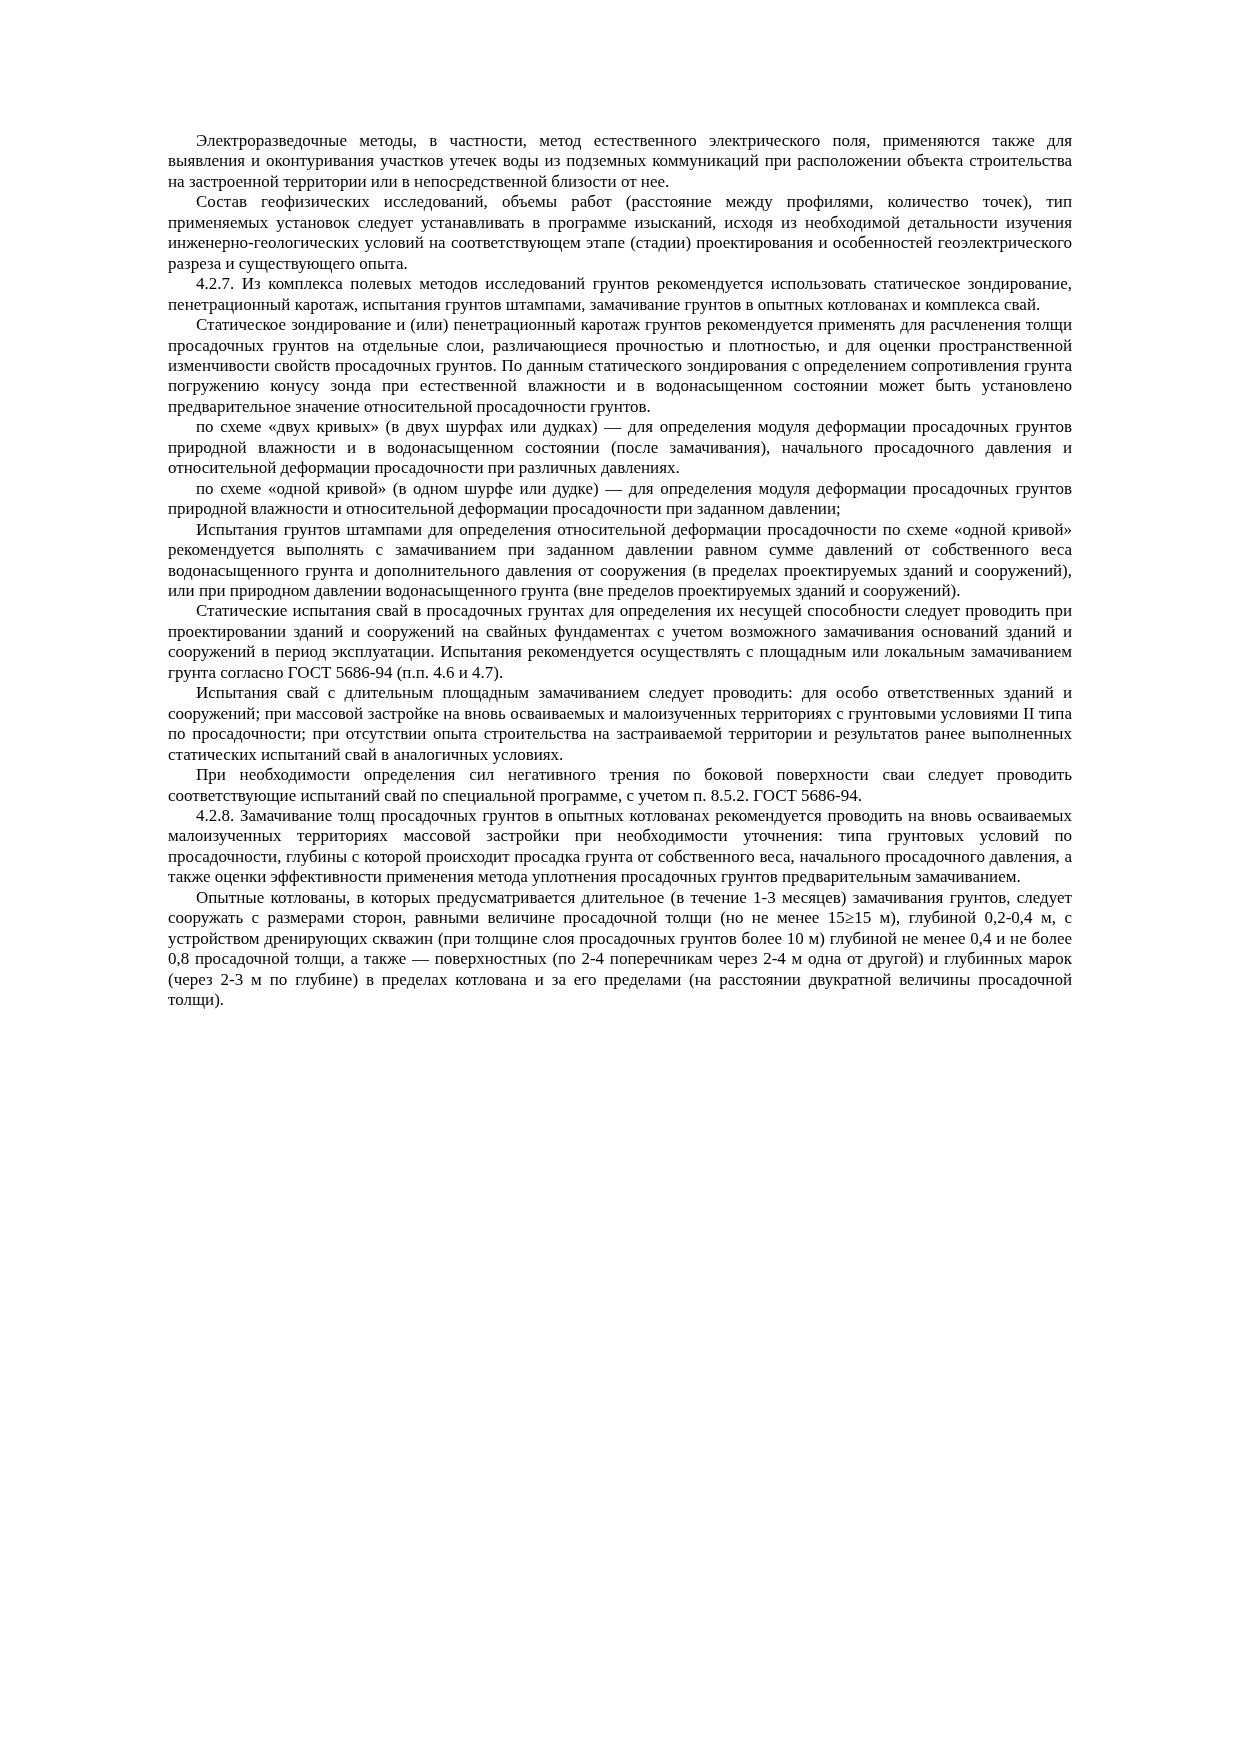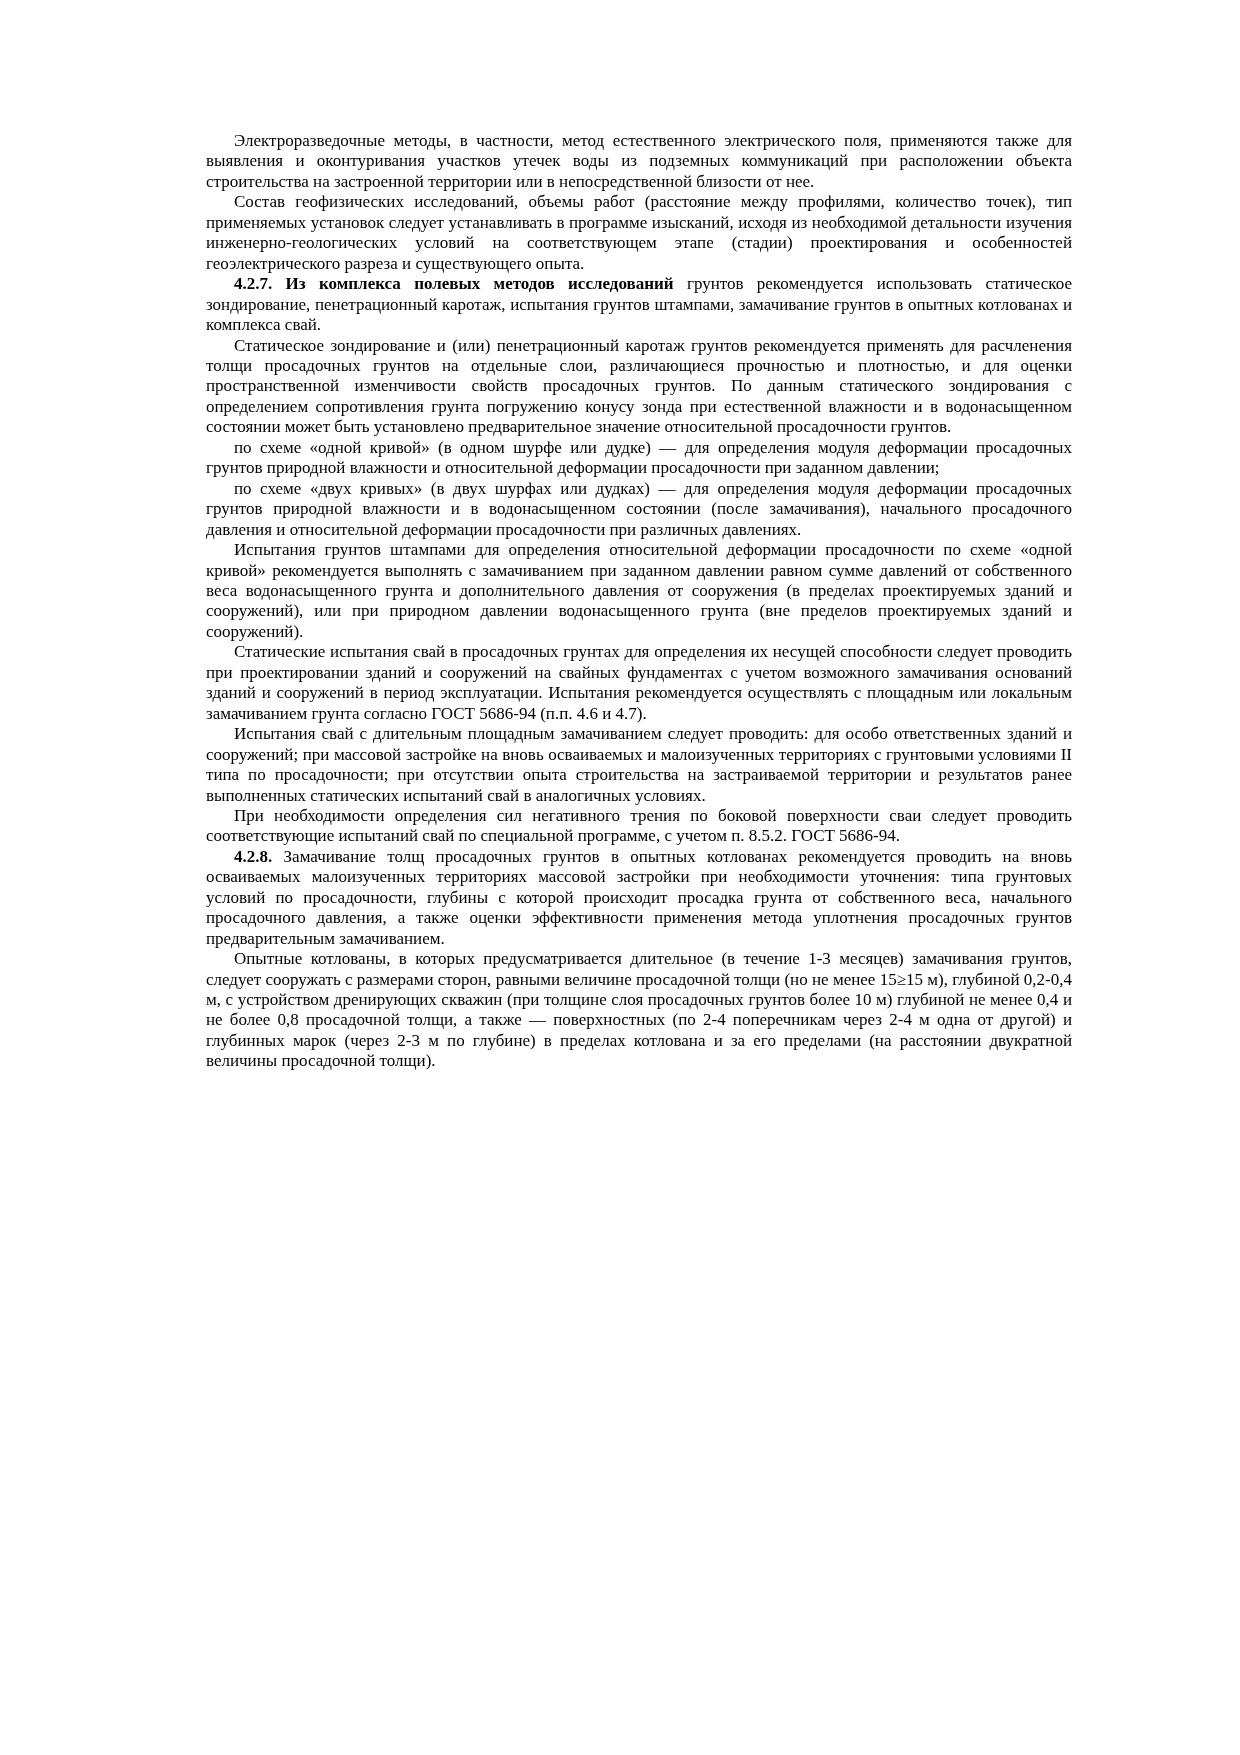--- a/index.html
+++ b/index.html
@@ -16,42 +16,41 @@
     box-sizing: border-box;
     padding: 131px 168px 0 168px;
     overflow: hidden;
   }
   .doc {
     font-family: "Liberation Serif", "DejaVu Serif", serif;
     font-size: 17px;
     line-height: 20.45px;
     color: #000000;
     text-align: justify;
-    margin-left: 38px;
   }
   .doc p {
     margin: 0;
     padding: 0;
     text-indent: 28px;
   }
   .doc b {
-    font-weight: bold;
+    font-weight: normal;
   }
 </style>
 </head>
 <body>
 
 <div class="page">
   <div class="doc">
       <p><span>Электроразведочные методы, в частности, метод естественного электрического поля, применяются также для выявления и оконтуривания участков утечек воды из подземных коммуникаций при расположении объекта строительства на застроенной территории или в непосредственной близости от нее.</span></p>
       <p><span>Состав геофизических исследований, объемы работ (расстояние между профилями, количество точек), тип применяемых установок следует устанавливать в программе изысканий, исходя из необходимой детальности изучения инженерно-геологических условий на соответствующем этапе (стадии) проектирования и особенностей геоэлектрического разреза и существующего опыта.</span></p>
       <p><b>4.2.7. Из комплекса полевых методов исследований</b><span> грунтов рекомендуется использовать статическое зондирование, пенетрационный каротаж, испытания грунтов штампами, замачивание грунтов в опытных котлованах и комплекса свай.</span></p>
       <p><span>Статическое зондирование и (или) пенетрационный каротаж грунтов рекомендуется применять для расчленения толщи просадочных грунтов на отдельные слои, различающиеся прочностью и плотностью, и для оценки пространственной изменчивости свойств просадочных грунтов. По данным статического зондирования с определением сопротивления грунта погружению конусу зонда при естественной влажности и в водонасыщенном состоянии может быть установлено предварительное значение относительной просадочности грунтов.</span></p>
+      <p><span>по схеме «двух кривых» (в двух шурфах или дудках) — для определения модуля деформации просадочных грунтов природной влажности и в водонасыщенном состоянии (после замачивания), начального просадочного давления и относительной деформации просадочности при различных давлениях.</span></p>
       <p><span>по схеме «одной кривой» (в одном шурфе или дудке) — для определения модуля деформации просадочных грунтов природной влажности и относительной деформации просадочности при заданном давлении;</span></p>
-      <p><span>по схеме «двух кривых» (в двух шурфах или дудках) — для определения модуля деформации просадочных грунтов природной влажности и в водонасыщенном состоянии (после замачивания), начального просадочного давления и относительной деформации просадочности при различных давлениях.</span></p>
       <p><span>Испытания грунтов штампами для определения относительной деформации просадочности по схеме «одной кривой» рекомендуется выполнять с замачиванием при заданном давлении равном сумме давлений от собственного веса водонасыщенного грунта и дополнительного давления от сооружения (в пределах проектируемых зданий и сооружений), или при природном давлении водонасыщенного грунта (вне пределов проектируемых зданий и сооружений).</span></p>
       <p><span>Статические испытания свай в просадочных грунтах для определения их несущей способности следует проводить при проектировании зданий и сооружений на свайных фундаментах с учетом возможного замачивания оснований зданий и сооружений в период эксплуатации. Испытания рекомендуется осуществлять с площадным или локальным замачиванием грунта согласно ГОСТ 5686-94 (п.п. 4.6 и 4.7).</span></p>
       <p><span>Испытания свай с длительным площадным замачиванием следует проводить: для особо ответственных зданий и сооружений; при массовой застройке на вновь осваиваемых и малоизученных территориях с грунтовыми условиями II типа по просадочности; при отсутствии опыта строительства на застраиваемой территории и результатов ранее выполненных статических испытаний свай в аналогичных условиях.</span></p>
       <p><span>При необходимости определения сил негативного трения по боковой поверхности сваи следует проводить соответствующие испытаний свай по специальной программе, с учетом п. 8.5.2. ГОСТ 5686-94.</span></p>
       <p><b>4.2.8.</b><span> Замачивание толщ просадочных грунтов в опытных котлованах рекомендуется проводить на вновь осваиваемых малоизученных территориях массовой застройки при необходимости уточнения: типа грунтовых условий по просадочности, глубины с которой происходит просадка грунта от собственного веса, начального просадочного давления, а также оценки эффективности применения метода уплотнения просадочных грунтов предварительным замачиванием.</span></p>
       <p><span>Опытные котлованы, в которых предусматривается длительное (в течение 1-3 месяцев) замачивания грунтов, следует сооружать с размерами сторон, равными величине просадочной толщи (но не менее 15≥15 м), глубиной 0,2-0,4 м, с устройством дренирующих скважин (при толщине слоя просадочных грунтов более 10 м) глубиной не менее 0,4 и не более 0,8 просадочной толщи, а также — поверхностных (по 2-4 поперечникам через 2-4 м одна от другой) и глубинных марок (через 2-3 м по глубине) в пределах котлована и за его пределами (на расстоянии двукратной величины просадочной толщи).</span></p>
     </div>
 </div>
 
 </body></html>

